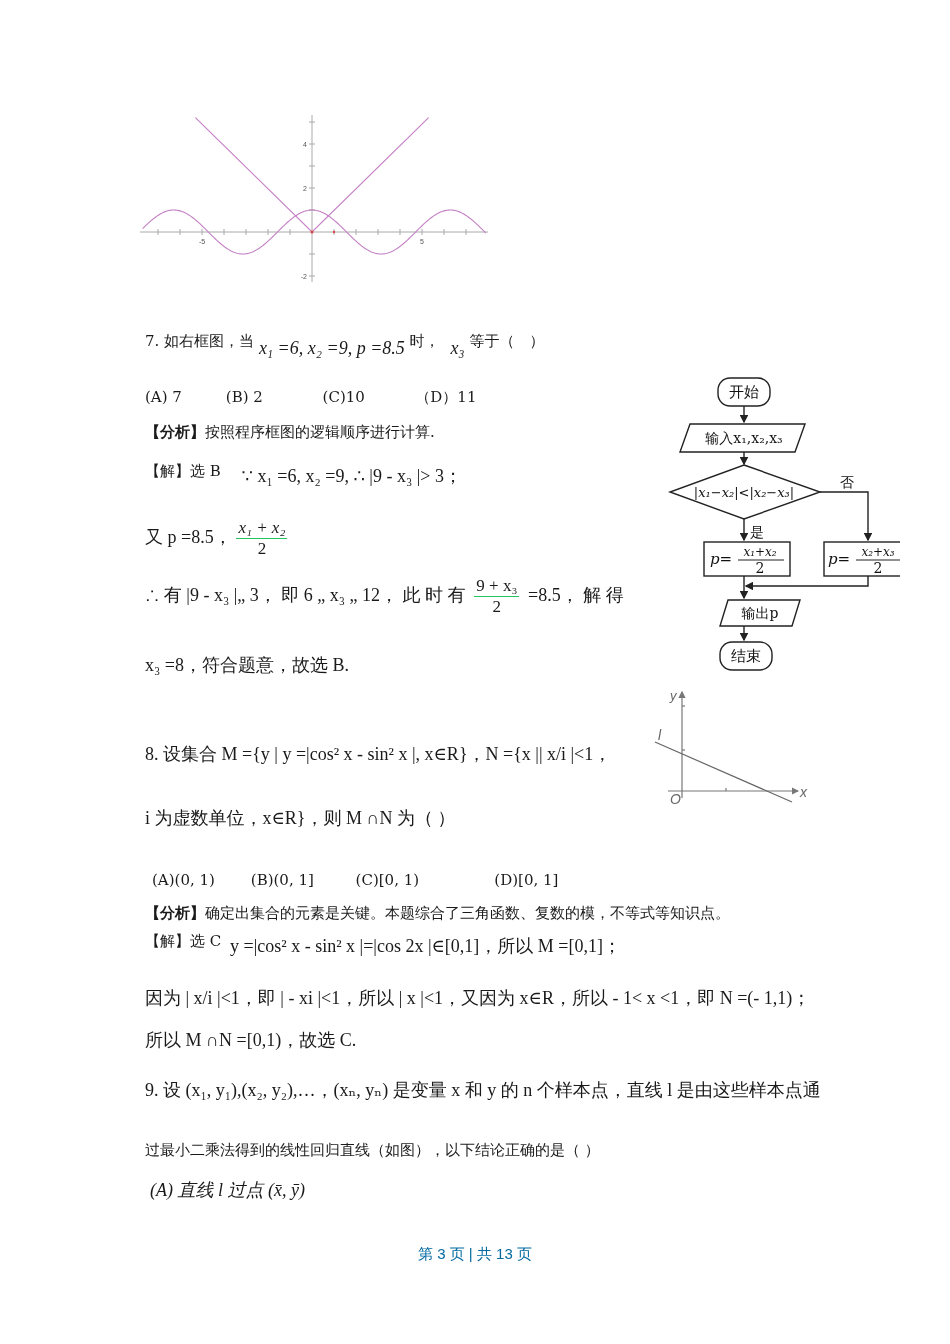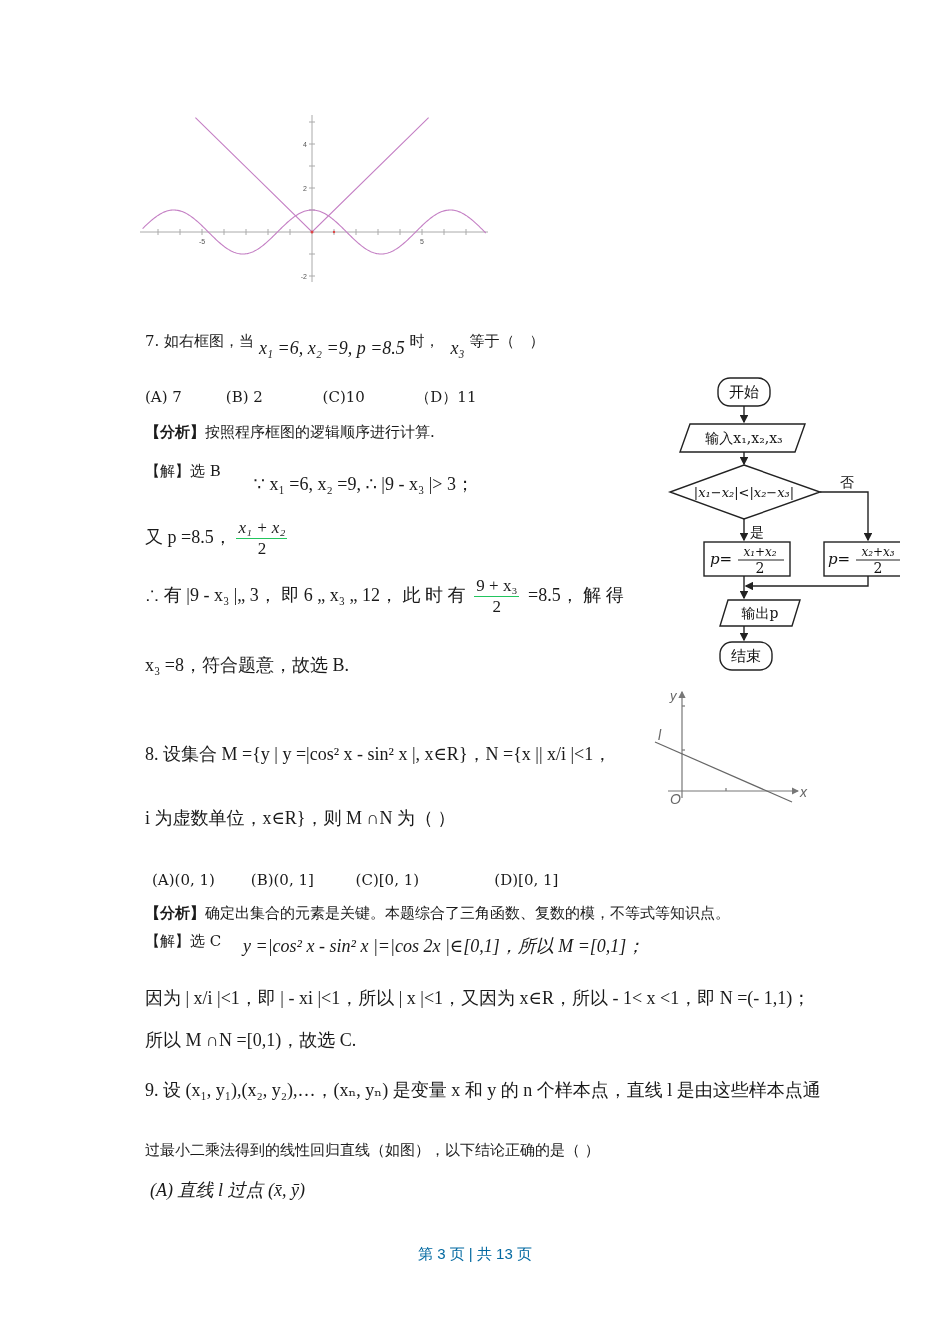--- a/index.html
+++ b/index.html
@@ -70,21 +70,21 @@
   <span style="display:inline-block;width:88px;">(C)10</span>
   <span>（D）11</span>
 </div>
 
 <div class="abs t" style="left:145px;top:422px;">
   <span style="font-weight:bold;">【分析】</span><span>按照程序框图的逻辑顺序进行计算.</span>
 </div>
 
 <div class="abs t" style="left:145px;top:460px;">
   <span>【解】选 B</span>
-  <span class="m" style="margin-left:28px;position:relative;top:14px;">∵ x₁ =6, x₂ =9, ∴ |9 - x₃ |&gt; 3；</span>
+  <span class="m" style="margin-left:16px;position:relative;top:6px;">∵ x₁ =6, x₂ =9, ∴ |9 - x₃ |&gt; 3；</span>
 </div>
 
 <div class="abs t" style="left:145px;top:518px;">
   <span class="m">又 p =8.5，</span>
   <span class="frac">
     <span class="num mi">x₁ + x₂</span>
     <span class="den">2</span>
   </span>
 </div>
 
@@ -182,21 +182,21 @@
   <span style="display:inline-block;width:134px;">(C)[0, 1)</span>
   <span>(D)[0, 1]</span>
 </div>
 
 <div class="abs t" style="left:145px;top:903px;">
   <span style="font-weight:bold;">【分析】</span><span>确定出集合的元素是关键。本题综合了三角函数、复数的模，不等式等知识点。</span>
 </div>
 
 <div class="abs t" style="left:145px;top:930px;">
   <span>【解】选 C</span>
-  <span class="m" style="margin-left:17px;position:relative;top:6px;font-style:italic;">y =|cos² x - sin² x |=|cos 2x |∈[0,1]，所以 M =[0,1]；</span>
+  <span class="m" style="margin-left:4px;position:relative;top:6px;">y =|cos² x - sin² x |=|cos 2x |∈[0,1]，所以 M =[0,1]；</span>
 </div>
 
 <div class="abs t" style="left:145px;top:988px;">
   <span class="m">因为 | x/i |&lt;1，即 | - xi |&lt;1，所以 | x |&lt;1，又因为 x∈R，所以 - 1&lt; x &lt;1，即 N =(- 1,1)；</span>
 </div>
 
 <div class="abs t" style="left:145px;top:1030px;">
   <span class="m">所以 M ∩N =[0,1)，故选 C.</span>
 </div>
 

